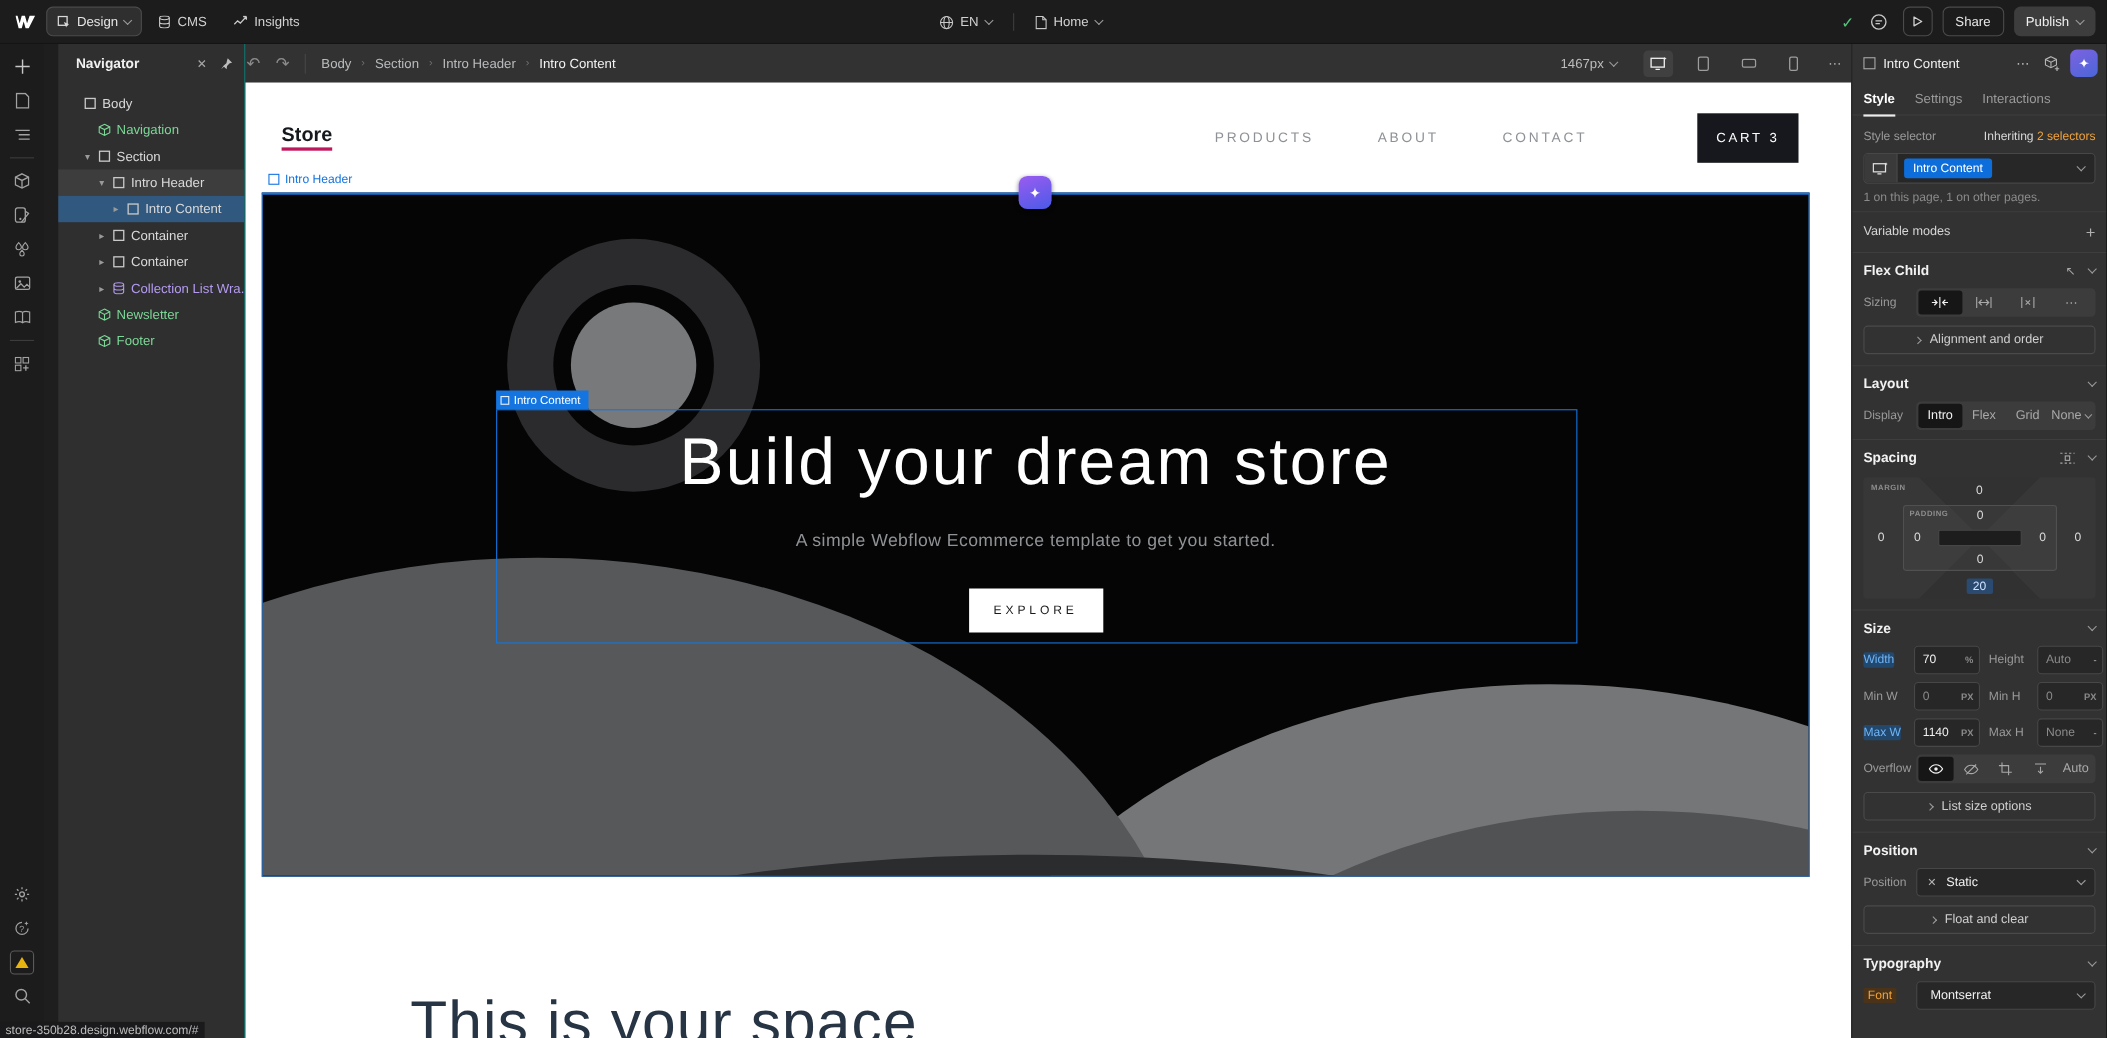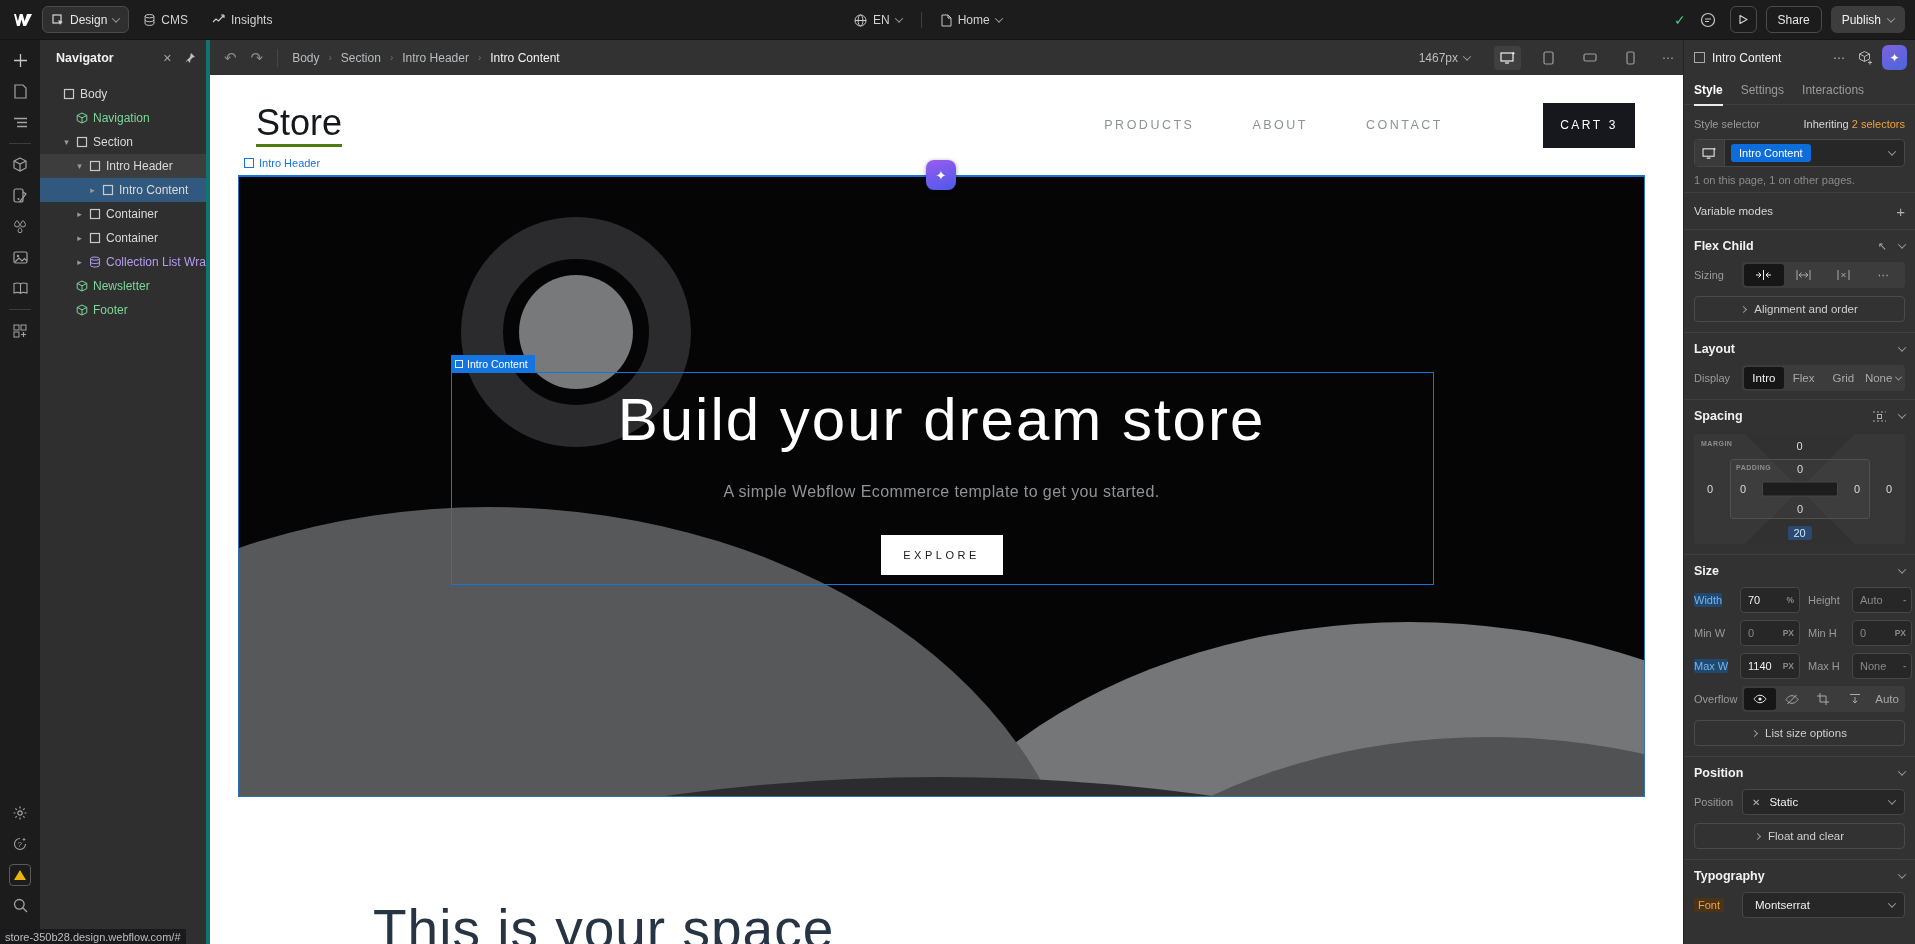--- a/index.html
+++ b/index.html
@@ -26,21 +26,21 @@
 
   
   .rail{position:absolute;left:0;top:40px;width:40px;height:904px;background:#1c1c1c;display:flex;flex-direction:column;align-items:center;z-index:40}
   .rail .ric{width:40px;height:31px;display:flex;align-items:center;justify-content:center;color:#a2a2a2}
   .rail .rdiv{width:22px;height:1px;background:#3c3c3c;margin:5px 0}
   .rail .spacer{flex:1}
   .upgrade{width:22px;height:22px;border:1px solid #5a5a5a;border-radius:4px;display:flex;align-items:center;justify-content:center}
   .tri{width:0;height:0;border-left:6px solid transparent;border-right:6px solid transparent;border-bottom:10px solid #e8b40f}
 
   
-  .navpanel{position:absolute;left:40px;top:40px;width:170px;height:904px;background:#2f2f2f;z-index:30;border-right:4px solid #0f766e}
+  .navpanel{position:absolute;left:53px;top:40px;width:170px;height:904px;background:#2f2f2f;z-index:30;border-right:1px solid #0f766e}
   .nav-head{height:36px;display:flex;align-items:center;padding:0 10px 0 16px}
   .nav-title{font-weight:bold;font-size:12.5px;color:#f1f1f1}
   .nav-head-icons{margin-left:auto;display:flex;align-items:center;gap:12px;color:#a5a5a5}
   .tree{padding-top:6px}
   .tree-row{height:24px;display:flex;align-items:center;gap:5px;font-size:12px;color:#d9d9d9;cursor:default;white-space:nowrap;overflow:hidden}
   .tree-row.highlight{background:#3d3d3d}
   .tree-row.selected{background:#31597f}
   .tree-chev{width:9px;color:#9a9a9a;font-size:9px;flex:none;text-align:center}
   .tree-ico{width:12px;height:12px;flex:none;display:flex;align-items:center}
   .tree-ico svg{width:12px;height:12px}
@@ -57,21 +57,21 @@
   .crumb-sep{color:#6f6f6f;font-size:10px}
   .ct-right{margin-left:auto;display:flex;align-items:center;gap:14px}
   .bp-width{display:flex;align-items:center;gap:6px;color:#bdbdbd;margin-right:10px}
   .bp{width:27px;height:24px;display:flex;align-items:center;justify-content:center;color:#9d9d9d;border-radius:4px}
   .bp.active{background:#404040;color:#f0f0f0}
   .dots{color:#a5a5a5;letter-spacing:1px;margin-left:4px}
 
   
   .viewport{position:absolute;left:210px;top:75px;width:1473px;height:869px;background:#ffffff;overflow:hidden}
   .site-header{position:absolute;left:0;top:0;width:100%;height:100px;display:flex;align-items:center;padding:0 48px 0 46px}
-  .logo{font-size:36px;font-weight:normal;color:#15191d;border-bottom:3px solid #4d7c0f;padding-bottom:1px;line-height:1.1}
+  .logo{font-size:18px;font-weight:bold;color:#15191d;border-bottom:3px solid #be185d;padding-bottom:1px;line-height:1.1}
   .site-nav{margin-left:auto;display:flex;align-items:center;gap:58px}
   .site-link{font-size:12.5px;letter-spacing:2.5px;color:#8e9296}
   .cart-btn{width:92px;height:45px;background:#16181d;color:#fff;display:flex;align-items:center;justify-content:center;gap:6px;font-size:12px;letter-spacing:2.5px;margin-left:42px}
   .hero{position:absolute;left:28px;top:100px;width:1407px;height:622px;background:#050506;overflow:hidden;border:1px solid #2f6fb5;border-top:2px solid #1475e0}
   .ring{position:absolute;left:222px;top:40px;width:230px;height:230px;border-radius:50%;border:42px solid #2b2b2d}
   .dot{position:absolute;left:280px;top:98px;width:114px;height:114px;border-radius:50%;background:#77797b}
   .wave{position:absolute;border-radius:50%}
   .w-light{left:620px;top:445px;width:1100px;height:800px;background:#747678}
   .w-mid{left:-350px;top:330px;width:1200px;height:900px;background:#56585a}
   .w-mid2{left:750px;top:560px;width:1000px;height:700px;background:#505254}

